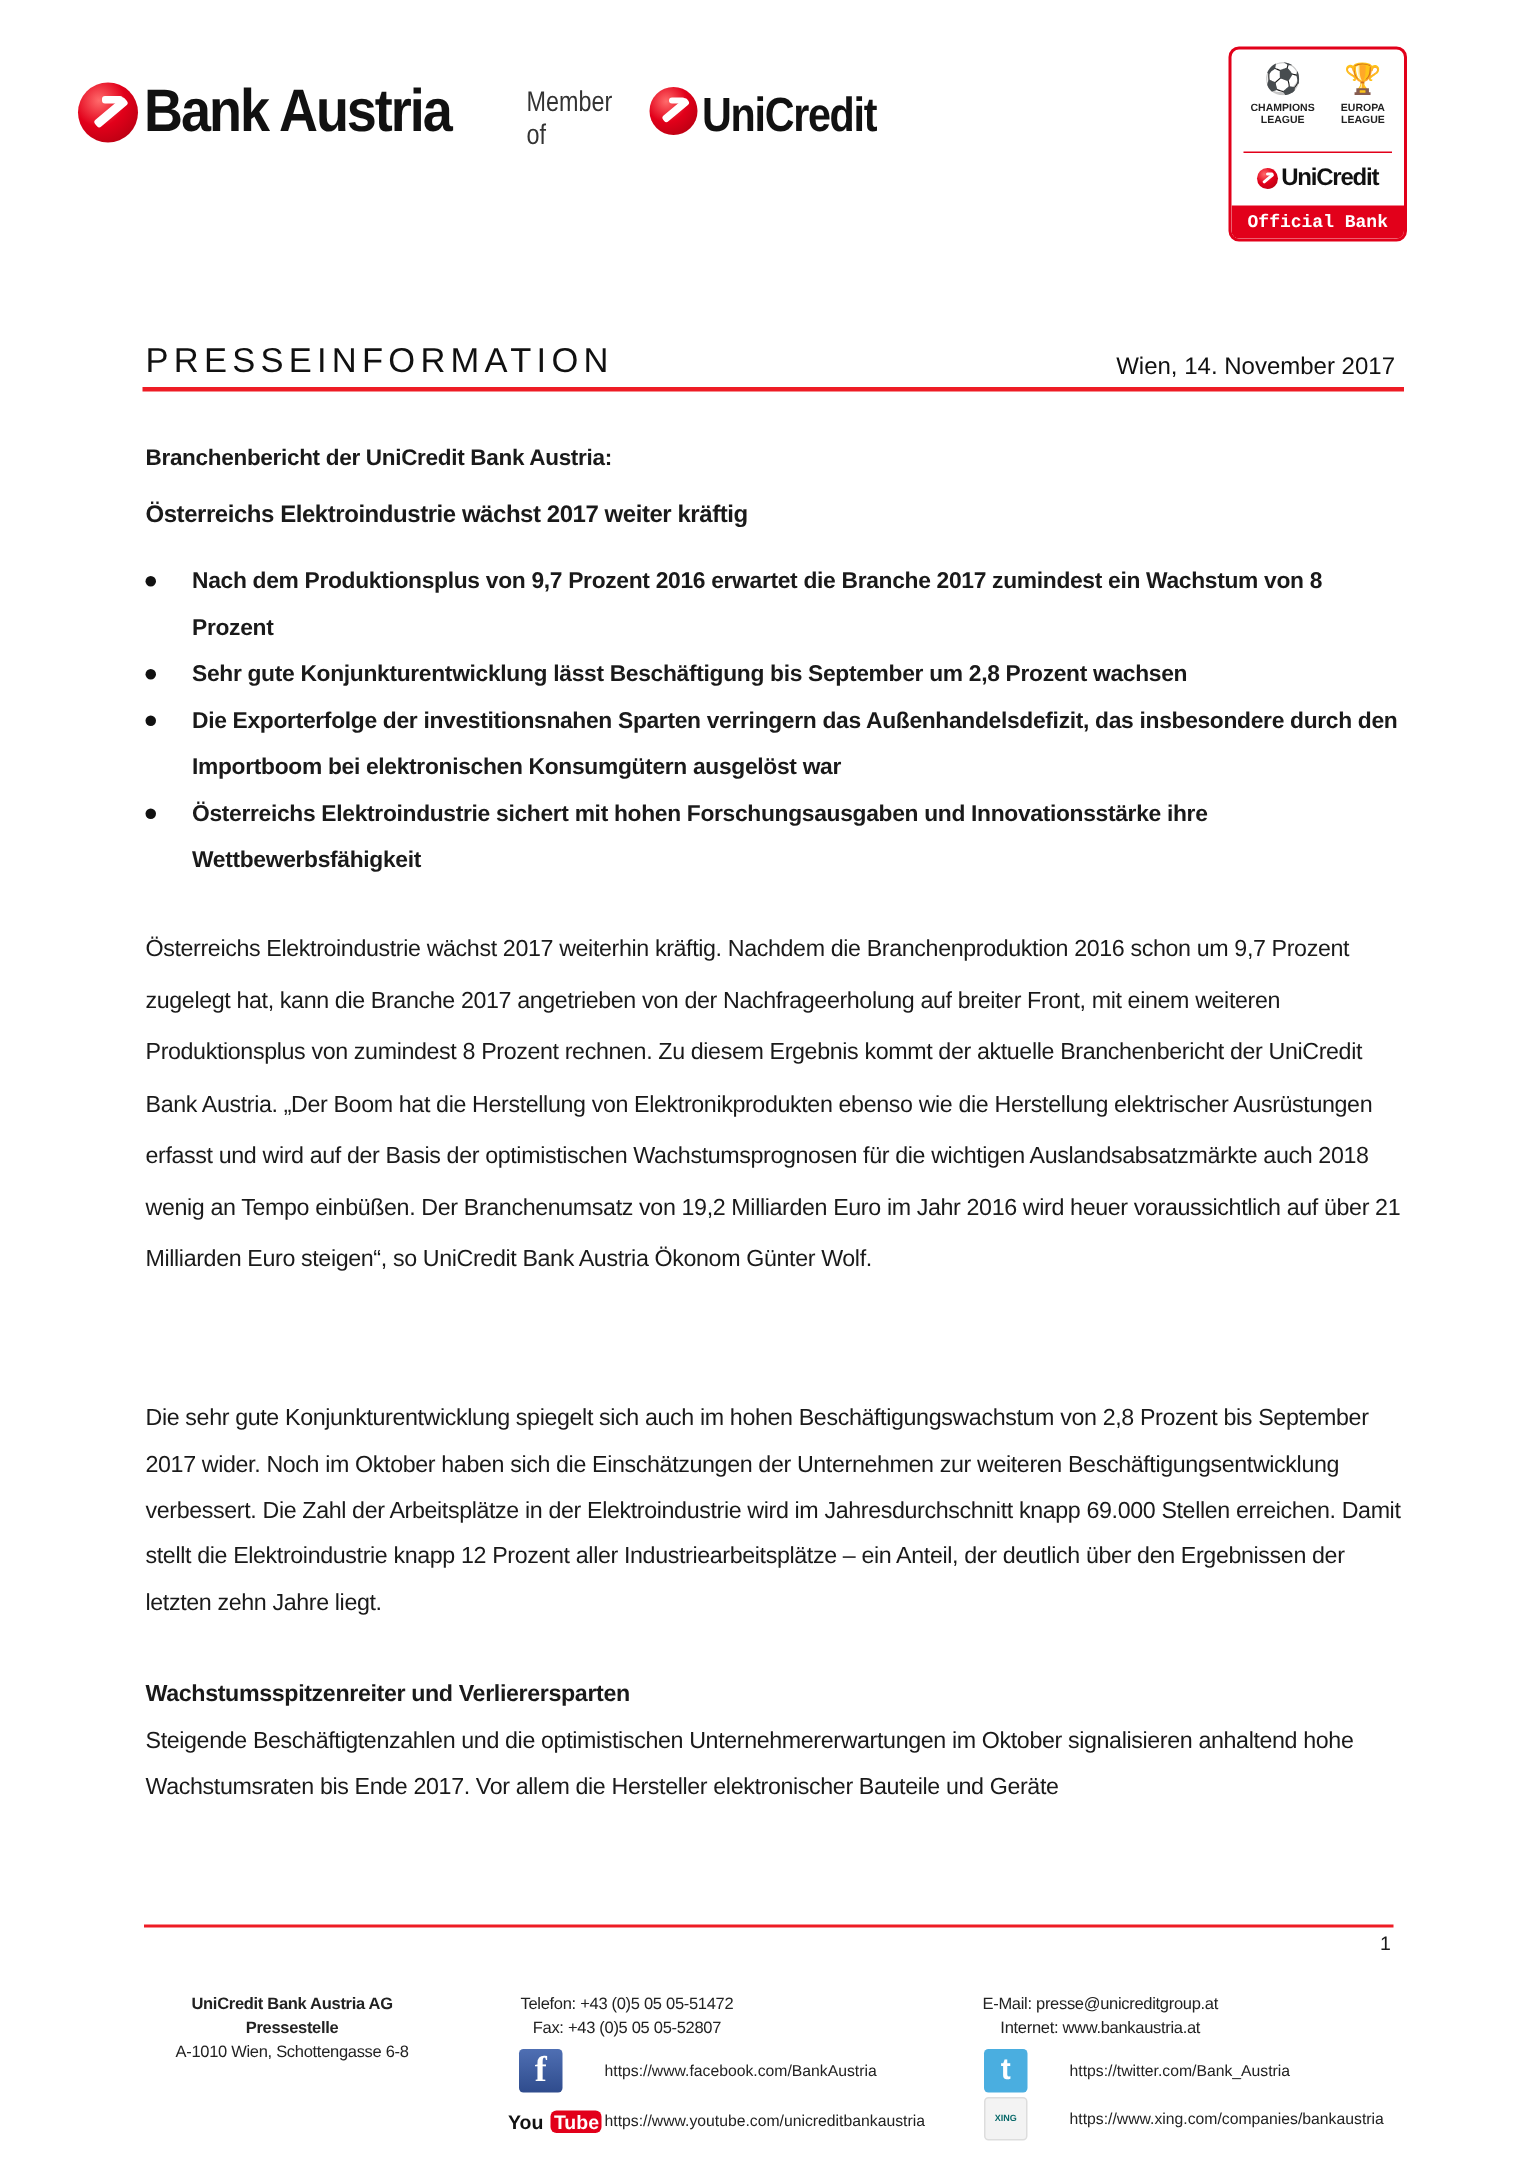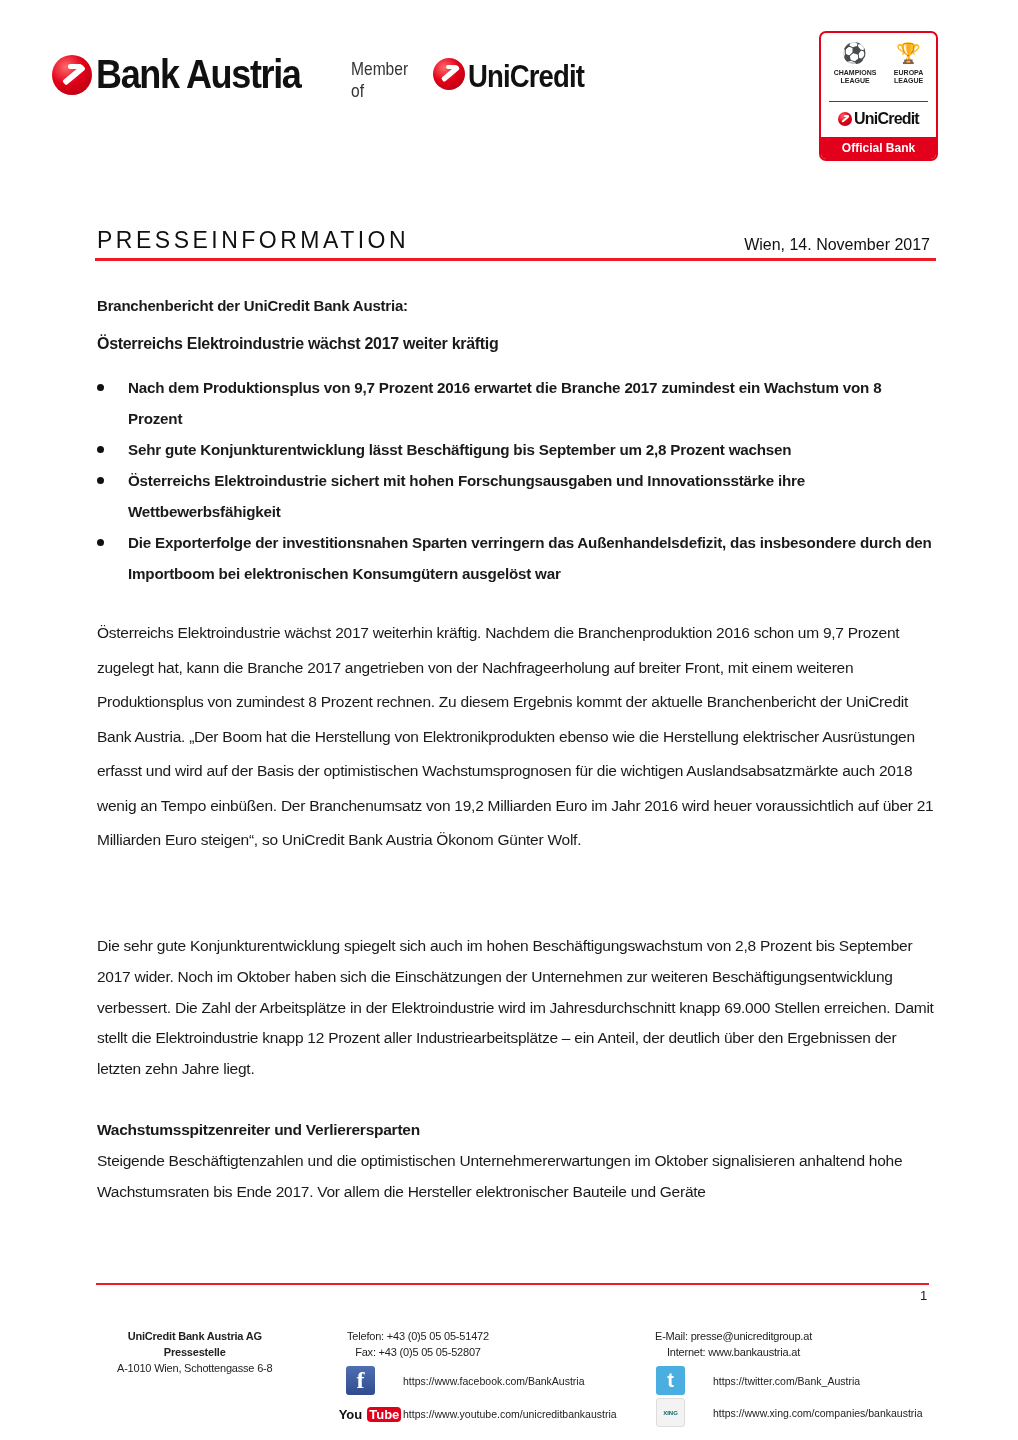--- a/index.html
+++ b/index.html
@@ -24,21 +24,21 @@
   .badge { position: absolute; left: 819px; top: 31px; width: 119px; height: 130px; border: 2px solid #e2001a; border-radius: 7px; background: #fff; overflow: hidden; }
   .badge-leagues { display: flex; justify-content: space-around; padding: 8px 4px 0; height: 62px; }
   .league { display: flex; flex-direction: column; align-items: center; font-size: 7px; font-weight: bold; color: #222; text-align: center; line-height: 8px; }
   .league-icon { width: 24px; height: 24px; margin-bottom: 4px; display: flex; align-items: center; justify-content: center; font-size: 20px; }
   .badge-rule { height: 1px; background: #e2001a; margin: 6px 8px 0; }
   .badge-uc { display: flex; align-items: center; justify-content: center; margin-top: 8px; }
   .uc-ball.tiny { width: 14px; height: 14px; }
   .uc-ball.tiny::after { left: 3px; top: 6px; width: 9px; height: 2px; }
   .uc-ball.tiny::before { left: 6px; top: 3px; width: 5px; height: 2px; }
   .badge-uc-text { font-weight: bold; font-size: 16px; letter-spacing: -0.8px; margin-left: 2px; color: #111; }
-  .badge-foot { position: absolute; left: 0; right: 0; bottom: 0; height: 22px; background: #e2001a; color: #fff; font-size: 12px; font-weight: bold; text-align: center; line-height: 22px; }
+  .badge-foot { position: absolute; left: 0; right: 0; bottom: 0; height: 22px; background: #e2001a; color: #fff; font-size: 12px; font-weight: bold; text-align: center; line-height: 22px; font-family: Liberation Mono, monospace; }
 
   
   .press-title { position: absolute; left: 97px; top: 227px; font-size: 23px; letter-spacing: 3.5px; color: #111; }
   .press-date { position: absolute; right: 88px; top: 236px; font-size: 16px; color: #111; }
   .red-rule { position: absolute; left: 95px; width: 841px; height: 3px; background: #ee1c25; }
   .red-rule.top { top: 258px; }
   .red-rule.bottom { top: 1283px; left: 96px; width: 833px; height: 2px; }
 
   
   .kicker { position: absolute; left: 97px; top: 297px; font-size: 15px; font-weight: bold; letter-spacing: -0.2px; }
@@ -114,22 +114,22 @@
 <div class="press-title">PRESSEINFORMATION</div>
 <div class="press-date">Wien, 14. November 2017</div>
 <div class="red-rule top"></div>
 
 <div class="kicker">Branchenbericht der UniCredit Bank Austria:</div>
 <h1 class="headline">Österreichs Elektroindustrie wächst 2017 weiter kräftig</h1>
 
 <ul class="bullets">
   <li><span class="dot"></span><span>Nach dem Produktionsplus von 9,7 Prozent 2016 erwartet die Branche 2017 zumindest ein Wachstum von 8 Prozent</span></li>
   <li><span class="dot"></span><span>Sehr gute Konjunkturentwicklung lässt Beschäftigung bis September um 2,8 Prozent wachsen</span></li>
+  <li><span class="dot"></span><span>Die Exporterfolge der investitionsnahen Sparten verringern das Außenhandelsdefizit, das insbesondere durch den Importboom bei elektronischen Konsumgütern ausgelöst war</span></li>
   <li><span class="dot"></span><span>Österreichs Elektroindustrie sichert mit hohen Forschungsausgaben und Innovationsstärke ihre Wettbewerbsfähigkeit</span></li>
-  <li><span class="dot"></span><span>Die Exporterfolge der investitionsnahen Sparten verringern das Außenhandelsdefizit, das insbesondere durch den Importboom bei elektronischen Konsumgütern ausgelöst war</span></li>
 </ul>
 
 <p class="para p1">Österreichs Elektroindustrie wächst 2017 weiterhin kräftig. Nachdem die Branchenproduktion 2016 schon um 9,7 Prozent zugelegt hat, kann die Branche 2017 angetrieben von der Nachfrageerholung auf breiter Front, mit einem weiteren Produktionsplus von zumindest 8 Prozent rechnen. Zu diesem Ergebnis kommt der aktuelle Branchenbericht der UniCredit Bank Austria. „Der Boom hat die Herstellung von Elektronikprodukten ebenso wie die Herstellung elektrischer Ausrüstungen erfasst und wird auf der Basis der optimistischen Wachstumsprognosen für die wichtigen Auslandsabsatzmärkte auch 2018 wenig an Tempo einbüßen. Der Branchenumsatz von 19,2 Milliarden Euro im Jahr 2016 wird heuer voraussichtlich auf über 21 Milliarden Euro steigen“, so UniCredit Bank Austria Ökonom Günter Wolf.</p>
 <p class="para p2">Die sehr gute Konjunkturentwicklung spiegelt sich auch im hohen Beschäftigungswachstum von 2,8 Prozent bis September 2017 wider. Noch im Oktober haben sich die Einschätzungen der Unternehmen zur weiteren Beschäftigungsentwicklung verbessert. Die Zahl der Arbeitsplätze in der Elektroindustrie wird im Jahresdurchschnitt knapp 69.000 Stellen erreichen. Damit stellt die Elektroindustrie knapp 12 Prozent aller Industriearbeitsplätze – ein Anteil, der deutlich über den Ergebnissen der letzten zehn Jahre liegt.</p>
 <div class="sub">Wachstumsspitzenreiter und Verlierersparten</div>
 <p class="para p3">Steigende Beschäftigtenzahlen und die optimistischen Unternehmererwartungen im Oktober signalisieren anhaltend hohe Wachstumsraten bis Ende 2017. Vor allem die Hersteller elektronischer Bauteile und Geräte</p>
 
 <div class="red-rule bottom"></div>
 <div class="page-num">1</div>
 

